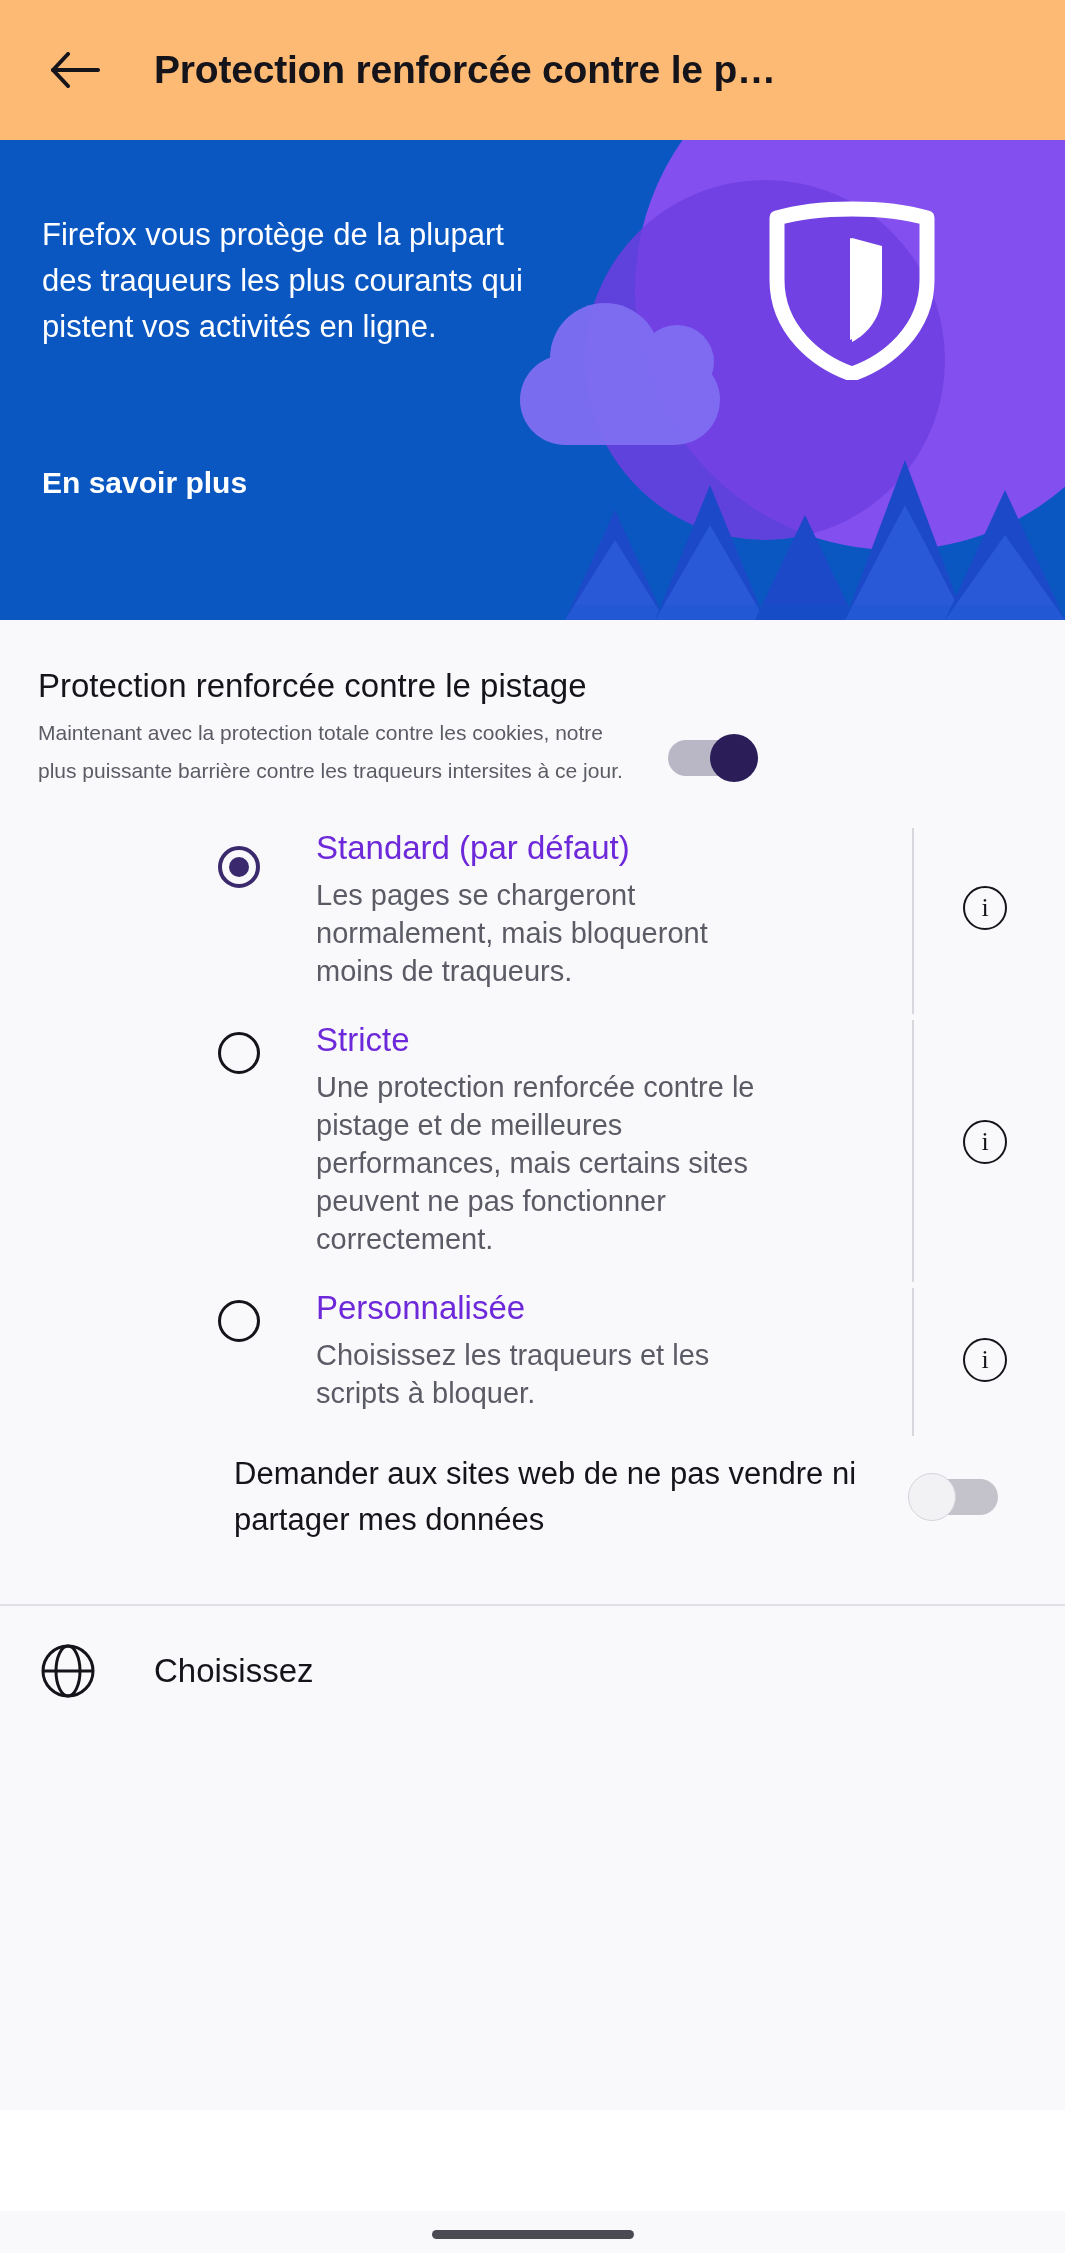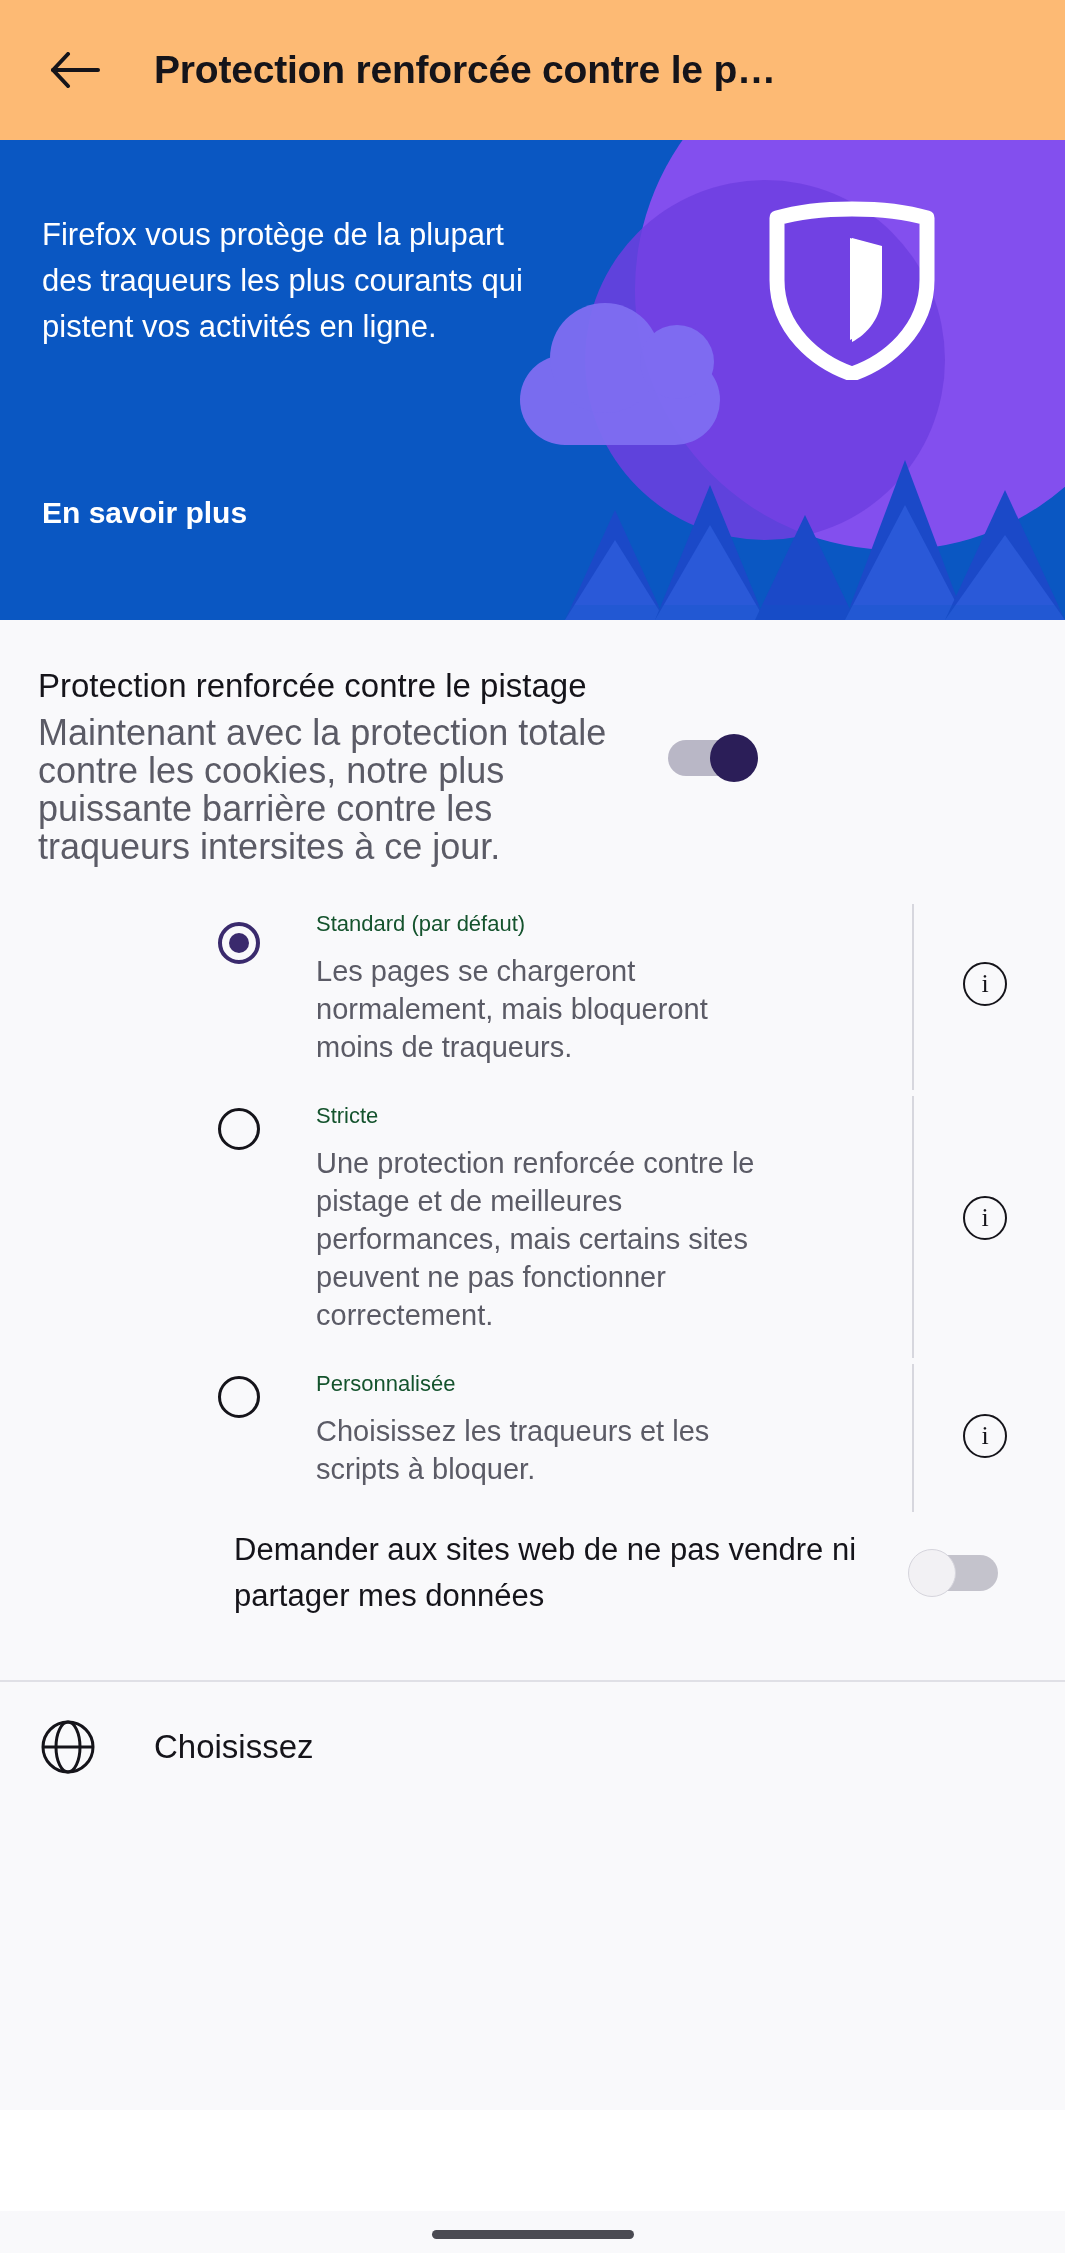--- a/index.html
+++ b/index.html
@@ -116,21 +116,21 @@
     left: 42px;
     top: 72px;
     width: 520px;
     color: #ffffff;
     font-size: 31px;
     line-height: 46px;
   }
   .hero-link {
     position: absolute;
     left: 42px;
-    top: 356px;
+    top: 326px;
     color: #ffffff;
     font-size: 30px;
     font-weight: bold;
     cursor: pointer;
   }
   .shield-wrap {
     position: absolute;
     right: 118px;
     top: 60px;
   }
@@ -151,21 +151,21 @@
     flex: 1 1 auto;
     max-width: 600px;
   }
   .etp-title {
     font-size: 33px;
     line-height: 44px;
     color: #15141a;
   }
   .etp-desc {
     margin-top: 6px;
-    font-size: 36px;
+    font-size: 21px;
     line-height: 38px;
     color: #5b5b66;
   }
   .switch-wrap {
     flex: 0 0 auto;
     display: flex;
     align-items: flex-start;
     padding-top: 76px;
     padding-left: 30px;
   }
@@ -234,23 +234,23 @@
     background: #3a2a6d;
     left: 7px;
     top: 7px;
   }
   .opt-texts {
     padding-left: 104px;
     width: 560px;
     box-sizing: border-box;
   }
   .opt-title {
-    font-size: 22px;
+    font-size: 33px;
     line-height: 40px;
-    color: #14532d;
+    color: #6d28d9;
   }
   .opt-desc {
     margin-top: 8px;
     font-size: 29px;
     line-height: 38px;
     color: #5b5b66;
   }
   .opt-divider {
     position: absolute;
     width: 2px;

